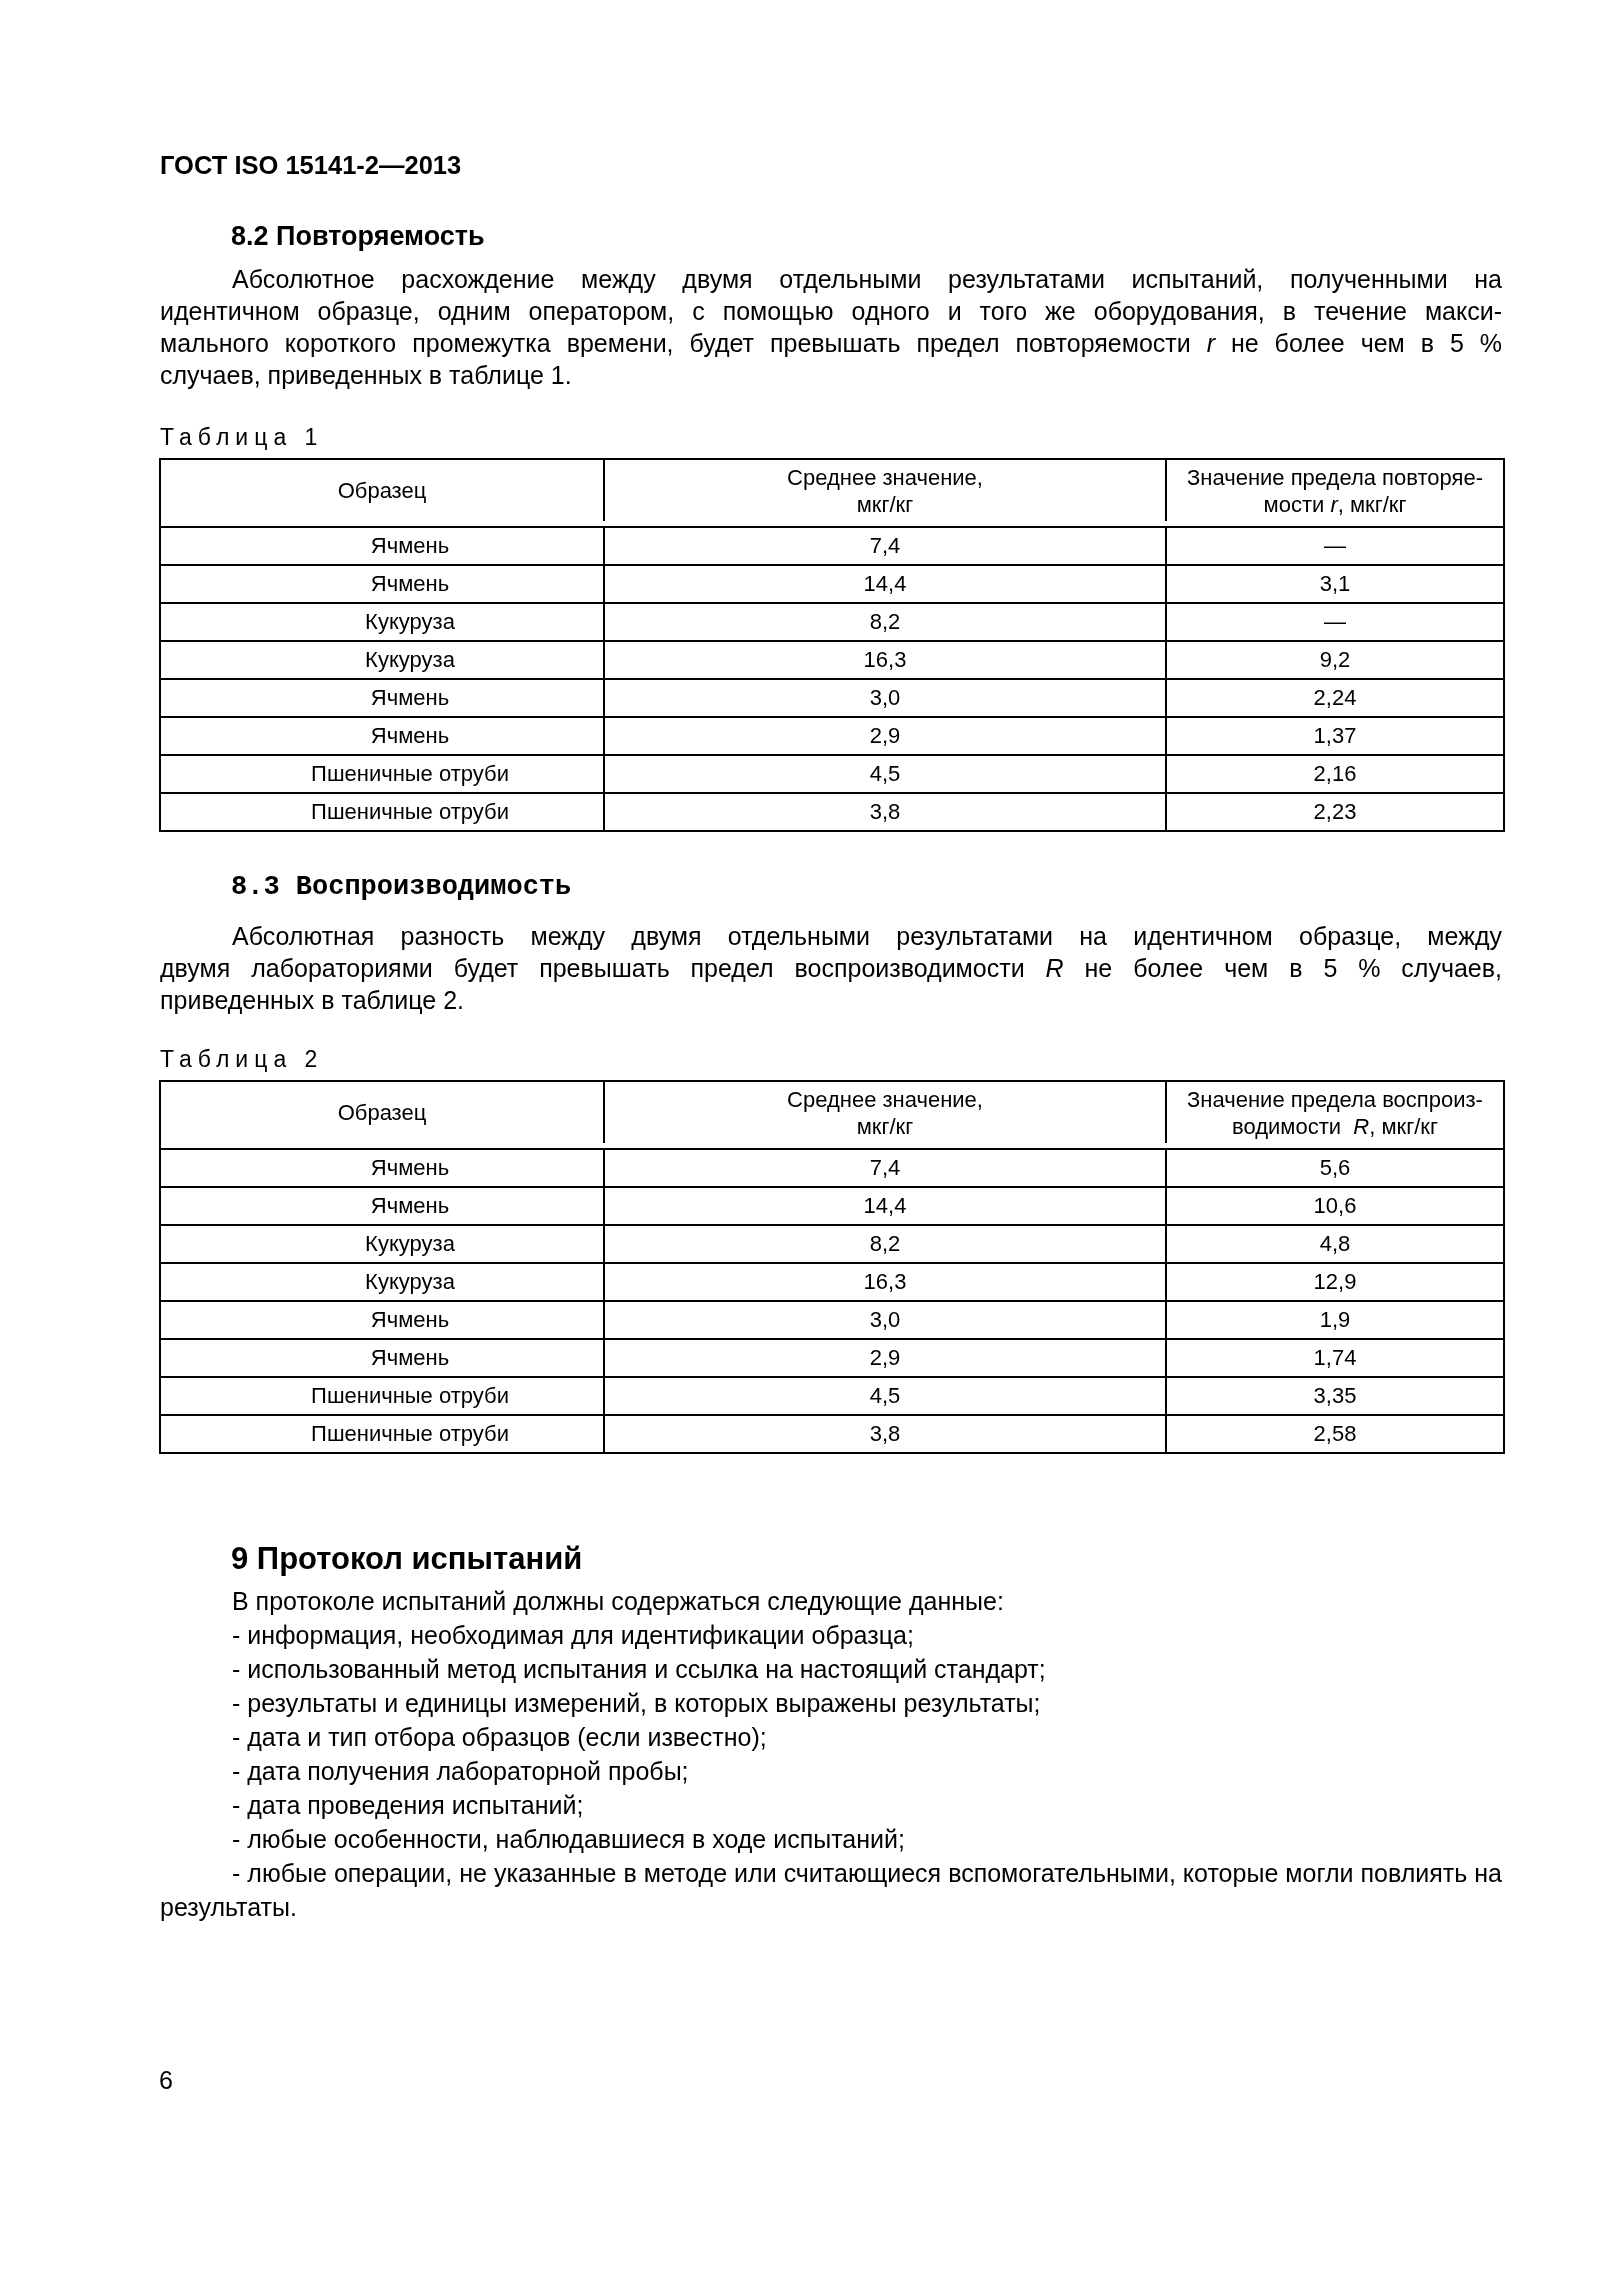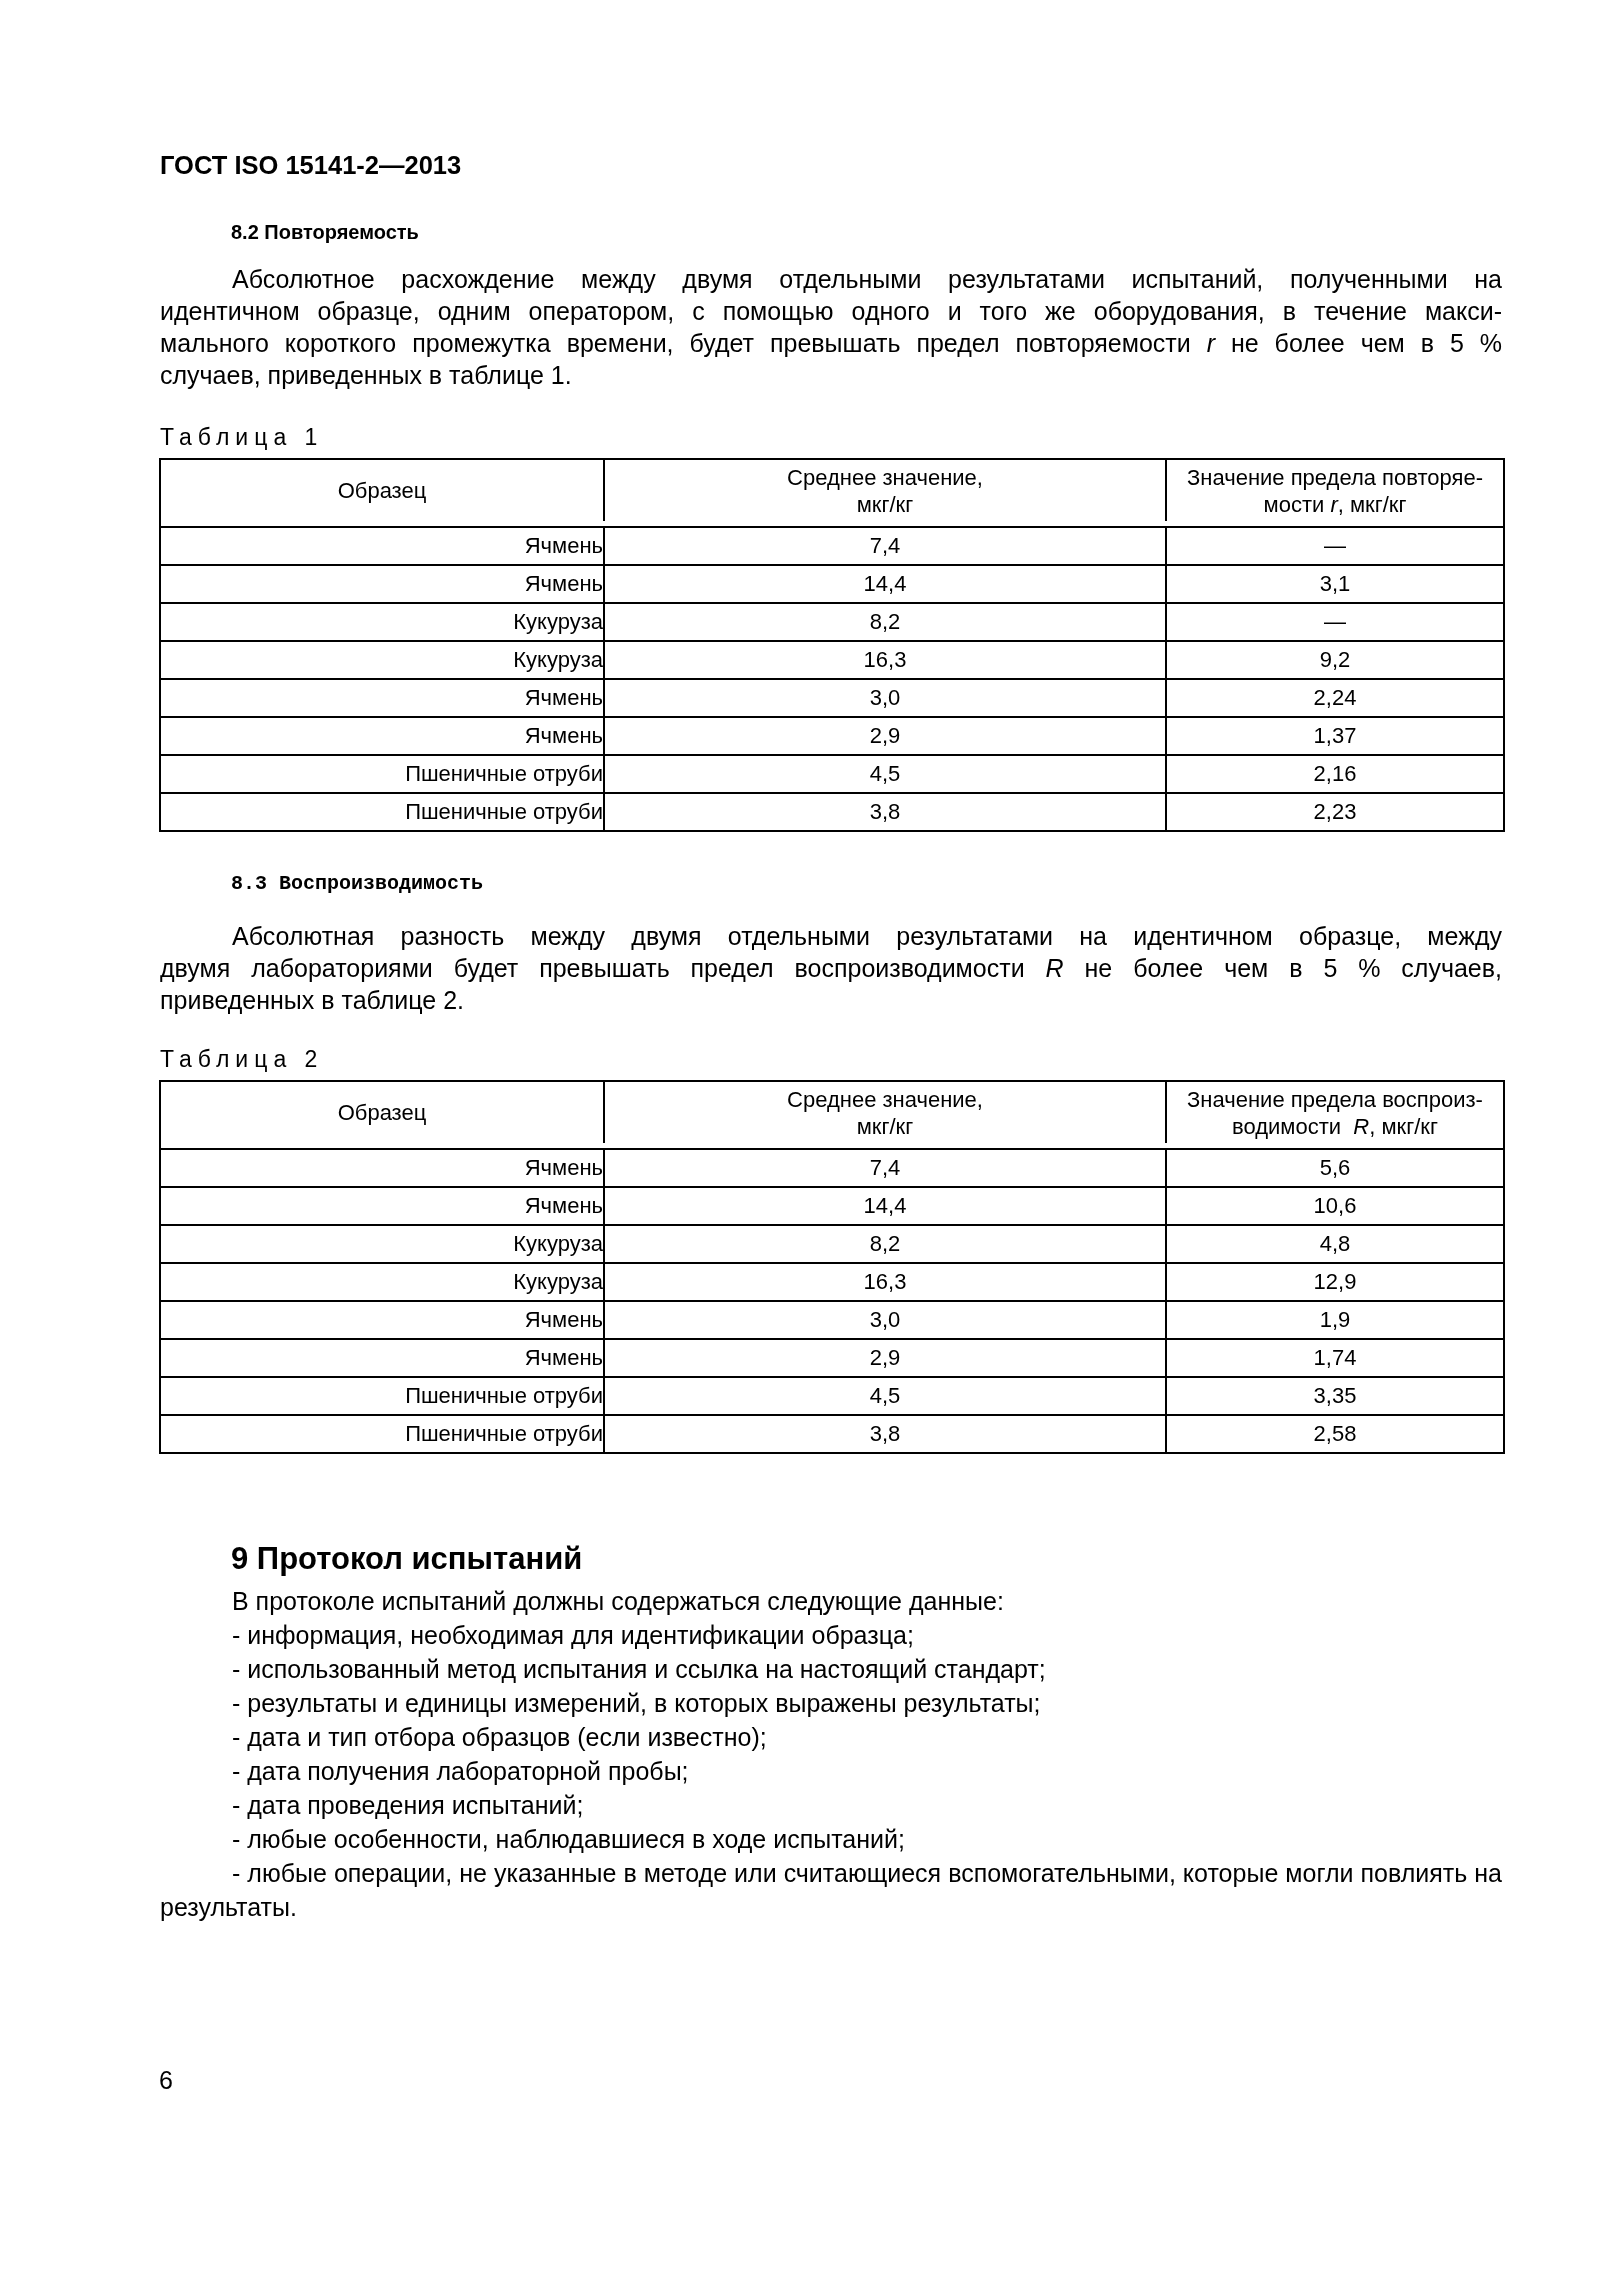--- a/index.html
+++ b/index.html
@@ -1,36 +1,36 @@
 <!DOCTYPE html>
 <html style="font-size:10.7px"><head>
 <meta charset="utf-8">
 <style>
   html, body { margin: 0; padding: 0; background: #ffffff; }
   body { width: 1623px; height: 2295px; position: relative; overflow: hidden;
          font-family: "Liberation Sans", sans-serif; color: #000; }
   .abs { position: absolute; }
   .doc-code { left: 160px; top: 151px; font-size: 25.5px; font-weight: bold; white-space: nowrap; }
-  .h2 { font-size: 20px; font-weight: bold; white-space: nowrap; }
+  .h2 { font-size: 27px; font-weight: bold; white-space: nowrap; }
   .h1 { font-size: 31px; font-weight: bold; white-space: nowrap; margin-top: 42px; }
   .para { left: 160px; width: 1342px; font-size: 25px; line-height: 32px; text-align: justify; }
   .para span.line { display: block; text-align: justify; text-align-last: justify; }
   .para span.last { text-align-last: left; }
   .caption { left: 160px; font-size: 23px; letter-spacing: 6px; white-space: nowrap; }
   table.gost { position: absolute; left: 159px; width: 1343px; border-collapse: collapse;
                font-size: 22px; table-layout: fixed; }
   table.gost td, table.gost th { border: 2px solid #000; padding: 0; }
   table.gost { border: 2.7px solid #000; }
   table.gost th { font-weight: normal; line-height: 27px; vertical-align: middle; }
   table.gost thead tr { height: 62px; }
   table.gost thead th { border-bottom: 0; }
   table.gost tbody tr:first-child td { border-top: 0; }
   table.gost .sep td { height: 5.4px; border: 0; border-top: 1.3px solid #000; border-bottom: 2.7px solid #000; padding: 0; }
   table.gost tbody tr.row { height: 38px; }
-  table.gost td.name { text-align: right; padding-left: 56px; }
+  table.gost td.name { text-align: center; padding-left: 56px; }
   table.gost td.num { text-align: center; }
   .col1 { width: 444px; } .col2 { width: 562px; } .col3 { width: 338px; }
   .list { left: 160px; width: 1342px; font-size: 25px; line-height: 34px; }
   .list .item { display: block; padding-left: 72px; white-space: nowrap; }
   .list .item.wrap { white-space: normal; padding-left: 0; text-indent: 72px; text-align: justify; }
   .page-num { left: 159px; top: 2066px; font-size: 25px; }
   i { font-style: italic; }
 </style>
 </head>
 <body>

